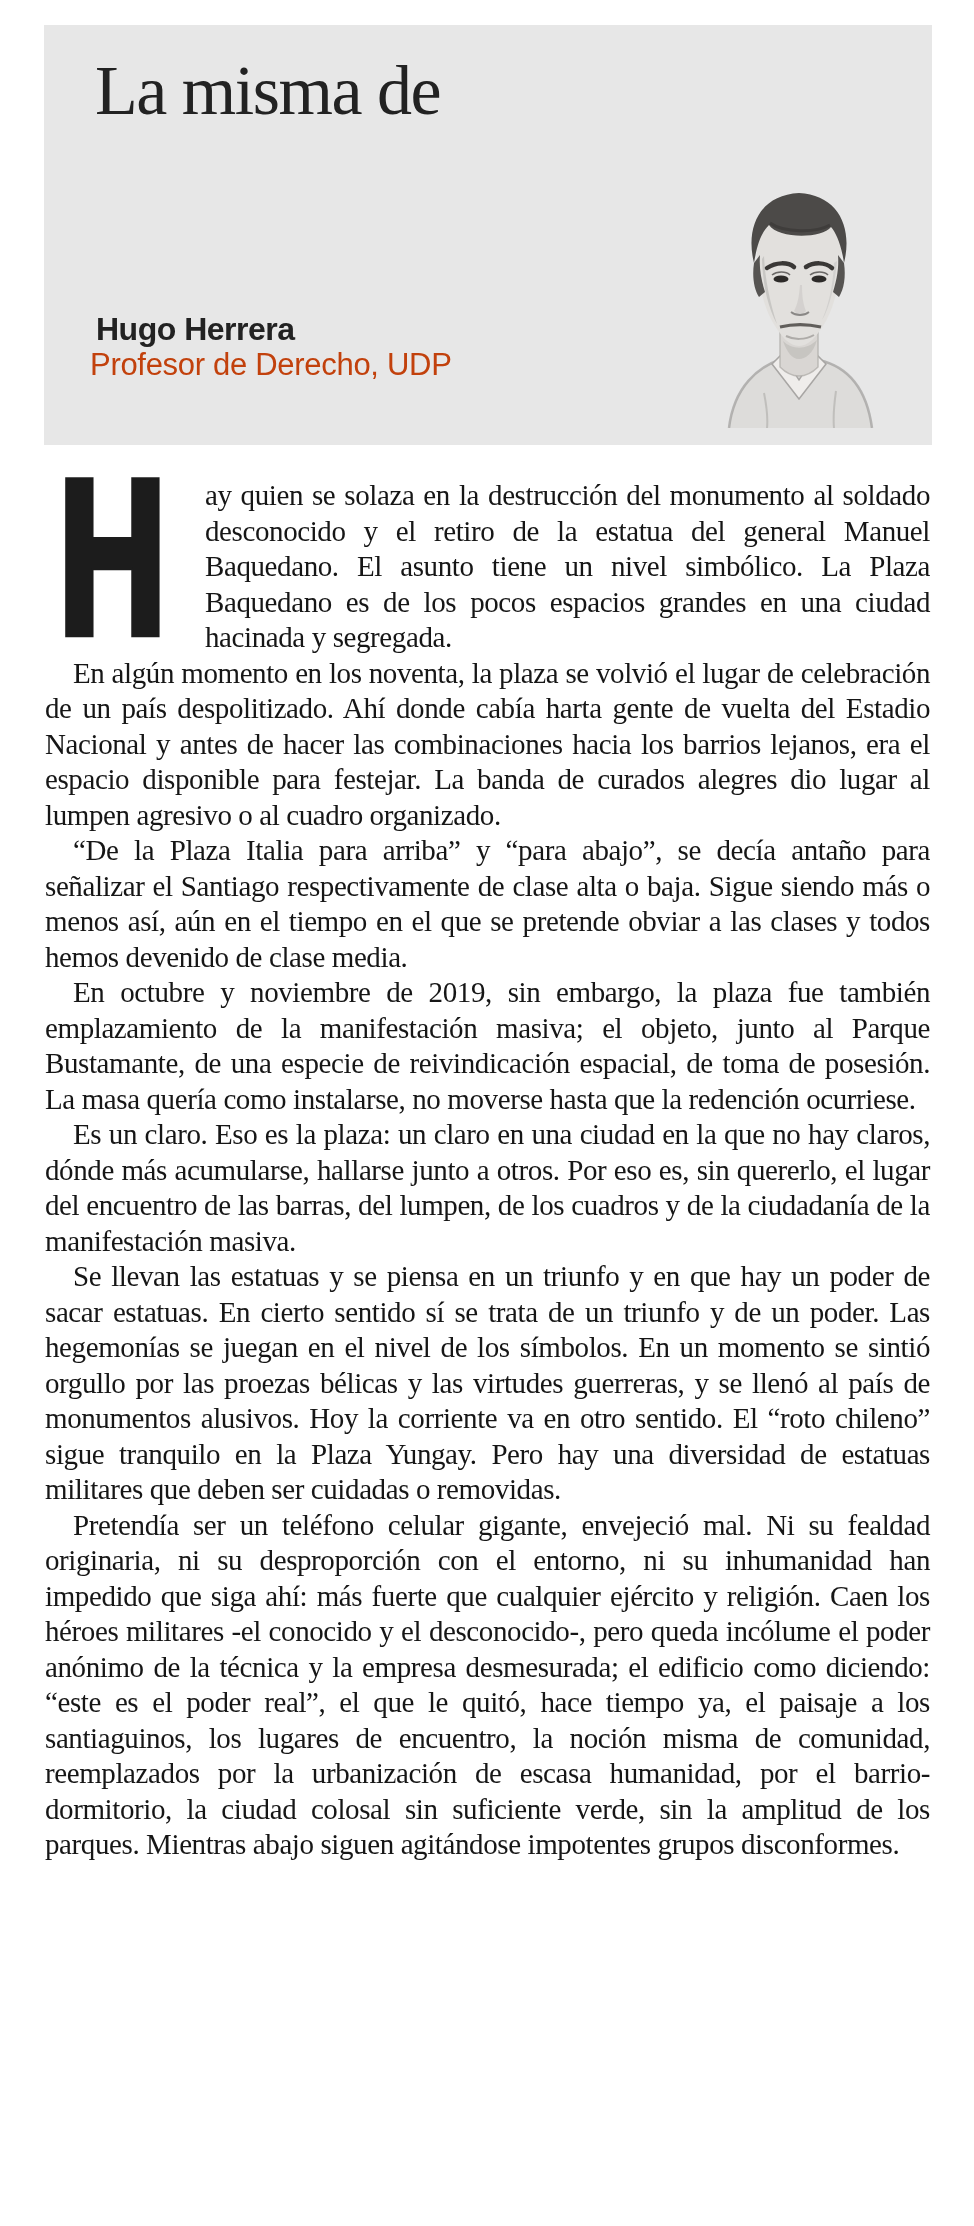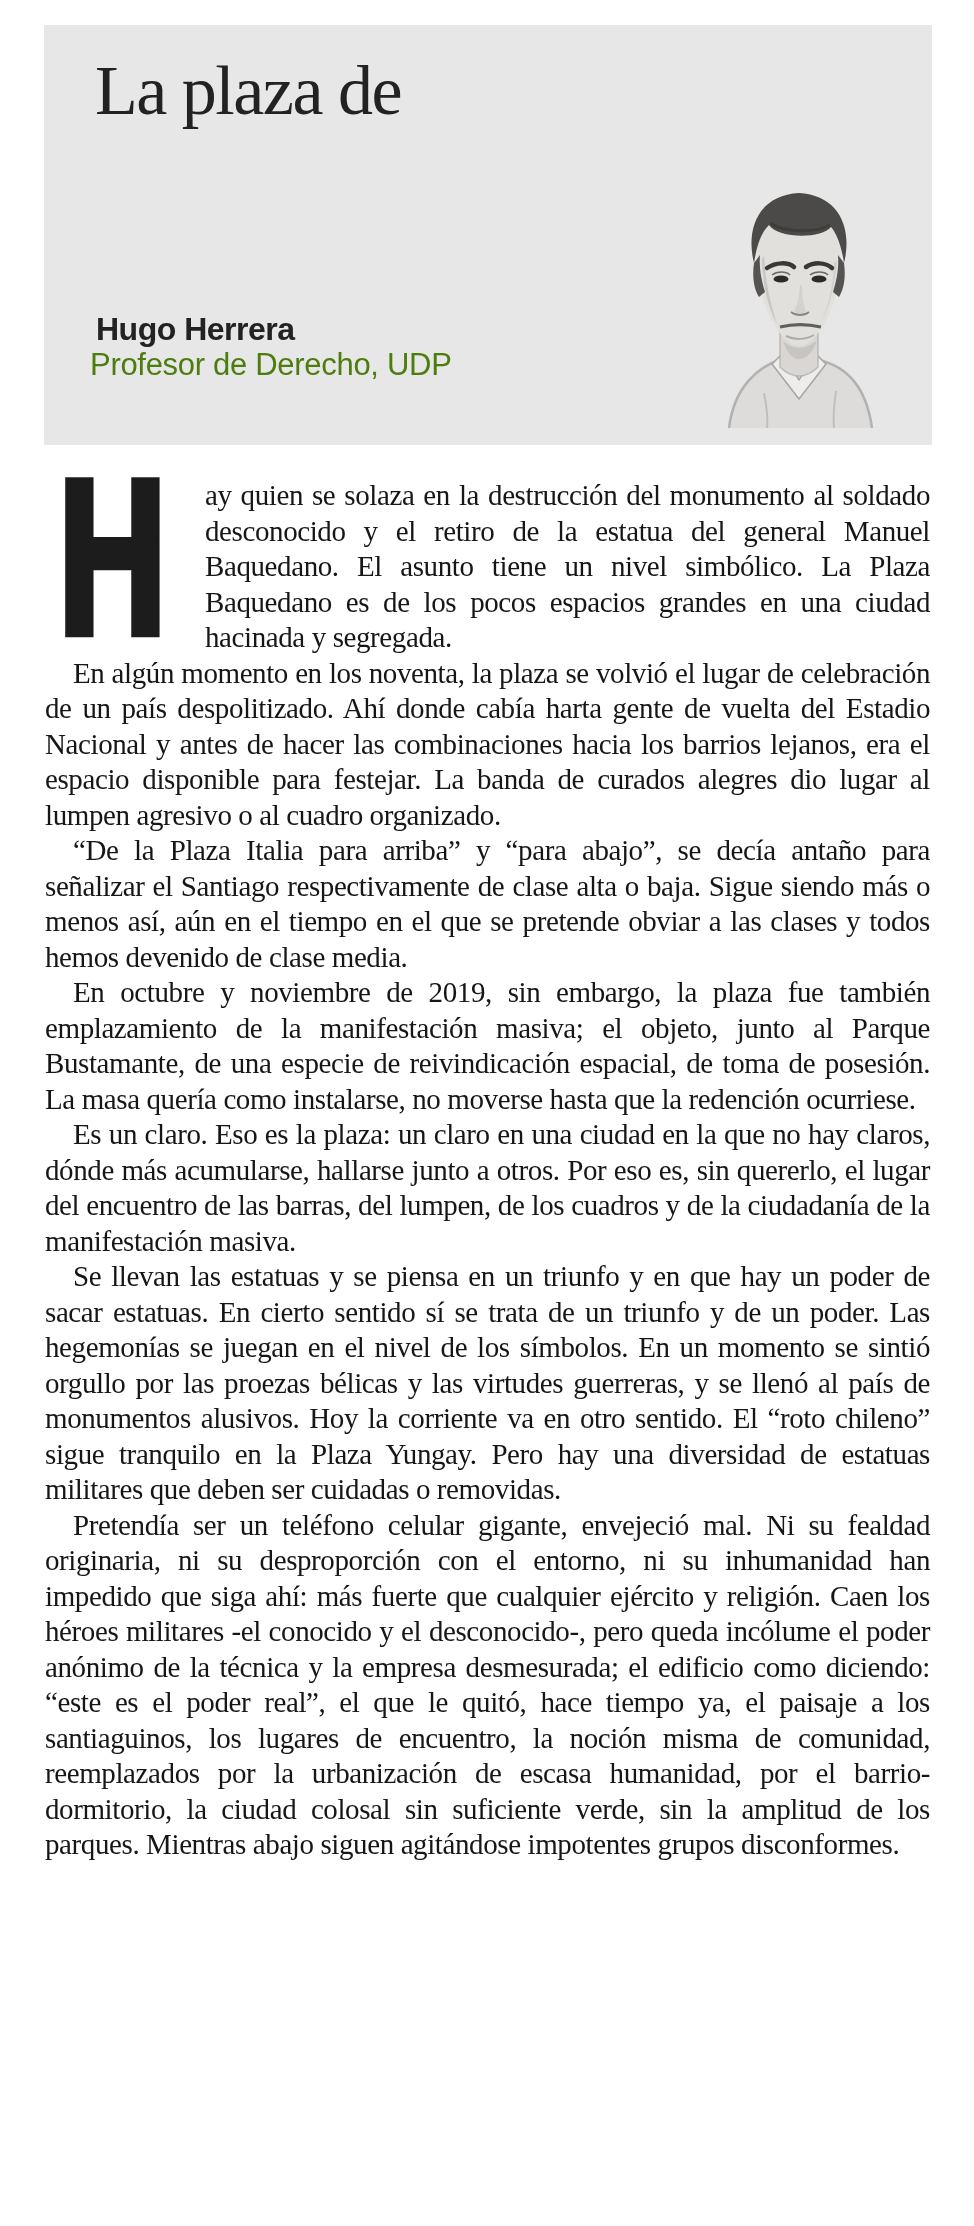--- a/index.html
+++ b/index.html
@@ -19,21 +19,21 @@
     font-size:70px;line-height:71px;letter-spacing:-1.5px;color:#222222;
   }
   .title .tl{display:block;}
   .author-block{position:absolute;left:46px;top:286px;}
   .author-name{
     font-family:"Liberation Sans",sans-serif;font-weight:bold;
     font-size:32px;line-height:36px;color:#222222;letter-spacing:-0.5px;margin-left:6px;
   }
   .author-role{
     font-family:"Liberation Sans",sans-serif;font-weight:400;
-    font-size:31px;line-height:35px;color:#4d7c0f;letter-spacing:-0.3px;
+    font-size:31px;line-height:35px;color:#c2410c;letter-spacing:-0.3px;
   }
   .portrait{position:absolute;left:660px;top:158px;width:190px;height:245px;}
   
   .article-body{
     position:absolute;left:45px;top:478px;width:885px;
     font-size:29px;line-height:35.5px;letter-spacing:-0.4px;
     text-align:justify;color:#161616;
   }
   .article-body p{margin:0;}
   .article-body p.indent{text-indent:28px;}
@@ -44,21 +44,21 @@
     -webkit-text-stroke:2.5px #1c1c1c;
     transform:scaleX(0.66);transform-origin:0 0;
     letter-spacing:0;text-indent:0;
   }
 </style>
 </head>
 <body>
 
 <header class="masthead">
   <h1 class="title">
-    <span class="tl">La plaza de</span>
+    <span class="tl">La misma de</span>
   </h1>
 
   <div class="author-block">
     <div class="author-name">Hugo Herrera</div>
     <div class="author-role">Profesor de Derecho, UDP</div>
   </div>
 
   <svg class="portrait" viewBox="0 0 190 245" xmlns="http://www.w3.org/2000/svg" aria-hidden="true">
 
     <path d="M25,245 C30,203 55,184 75,177 L115,177 C141,183 162,201 168,245 Z" fill="#dcdad8" opacity="0.9"></path>

